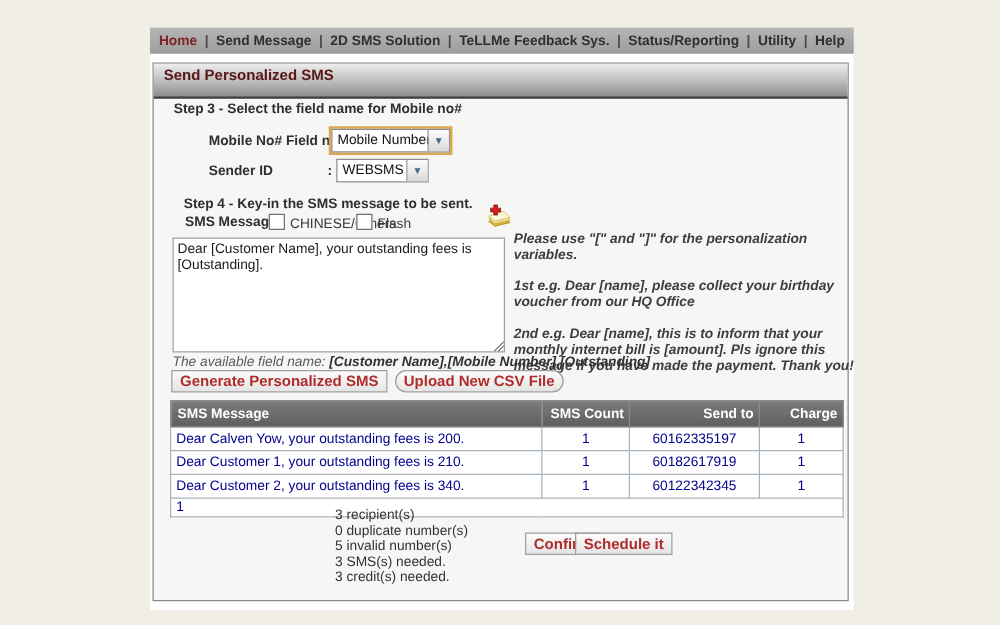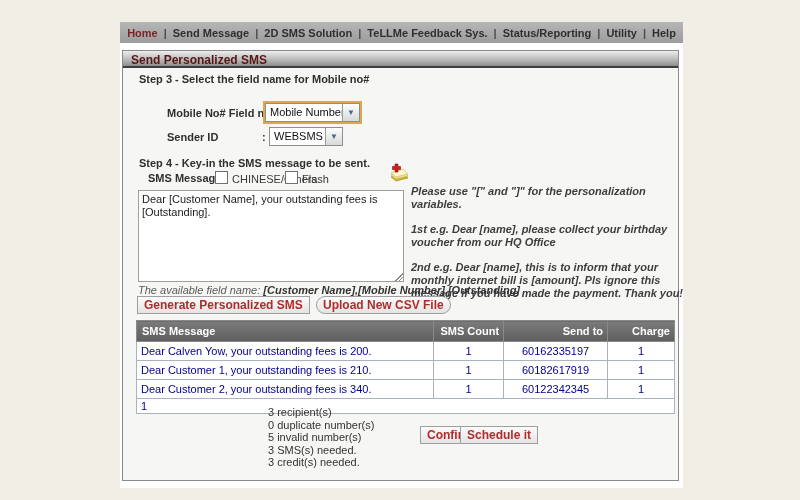--- a/index.html
+++ b/index.html
@@ -24,21 +24,21 @@
   .nav-item { cursor:pointer; padding:0 3px; color:#2f2f2f; text-decoration:none; }
   .nav-item.home { color:#7a2424; }
   .nav-sep { color:#4a4a4a; padding:0 3px; }
 
   
   .panel {
     position:absolute; left:2px; top:28px; width:557px; height:431px;
     background:#f6f6f4; border:1px solid #8a8a8a;
   }
   .panel-header {
-    position:absolute; left:0; top:0; right:0; height:17px;
+    position:absolute; left:0; top:0; right:0; height:28px;
     background:linear-gradient(#ededed 0%, #bcbcbc 55%, #8d8d8d 100%);
     border-bottom:2px solid #3e3e3e;
     font-size:12px; font-weight:bold; color:#581616;
     line-height:18px; padding-left:8px;
   }
   .heading { position:absolute; font-size:11px; font-weight:bold; color:#2f2f2f; }
   .lbl { position:absolute; font-size:11px; font-weight:bold; color:#2f2f2f; }
 
   
   .select {
@@ -138,36 +138,36 @@
     <span class="nav-sep">|</span>
     <a class="nav-item">Help</a>
   </div>
 
   <div class="panel">
 
     <div class="panel-header">
       <span>Send Personalized SMS</span>
     </div>
 
-    <div class="heading" style="left:16px; top:22px;">Step 3 - Select the field name for Mobile no#</div>
+    <div class="heading" style="left:16px; top:30px;">Step 3 - Select the field name for Mobile no#</div>
 
     <span class="lbl" style="left:44px; top:56px;">Mobile No# Field name:</span>
     <div class="select focused" style="left:142px; top:52px;">
       <span class="sel-value" style="width:76px;">Mobile Number</span>
       <span class="sel-arrow">▼</span>
     </div>
 
     <span class="lbl" style="left:44px; top:80px;">Sender ID</span>
     <span class="lbl" style="left:139px; top:80px;">:</span>
     <div class="select" style="left:146px; top:76px;">
       <span class="sel-value" style="width:55px;">WEBSMS</span>
       <span class="sel-arrow">▼</span>
     </div>
 
-    <div class="heading" style="left:16px; top:106px;text-align:center;">Step 4 - Key-in the SMS message to be sent.</div>
+    <div class="heading" style="left:24px; top:106px;text-align:center;">Step 4 - Key-in the SMS message to be sent.</div>
 
     <span class="lbl" style="left:25px; top:121px;">SMS Message:</span>
     <span class="checkbox" style="left:92px; top:120px;"></span>
     <span class="cb-label" style="left:109px; top:122px;">CHINESE/Others</span>
     <span class="checkbox" style="left:162px; top:120px;"></span>
     <span class="cb-label" style="left:179px; top:122px;">Flash</span>
 
     <span class="icon-btn">
       <svg width="24" height="24" viewBox="0 0 24 24">
         <polygon points="4,16 16,12 21,17 9,20" fill="#d8b830" stroke="#9a7d18" stroke-width="0.6"></polygon>

